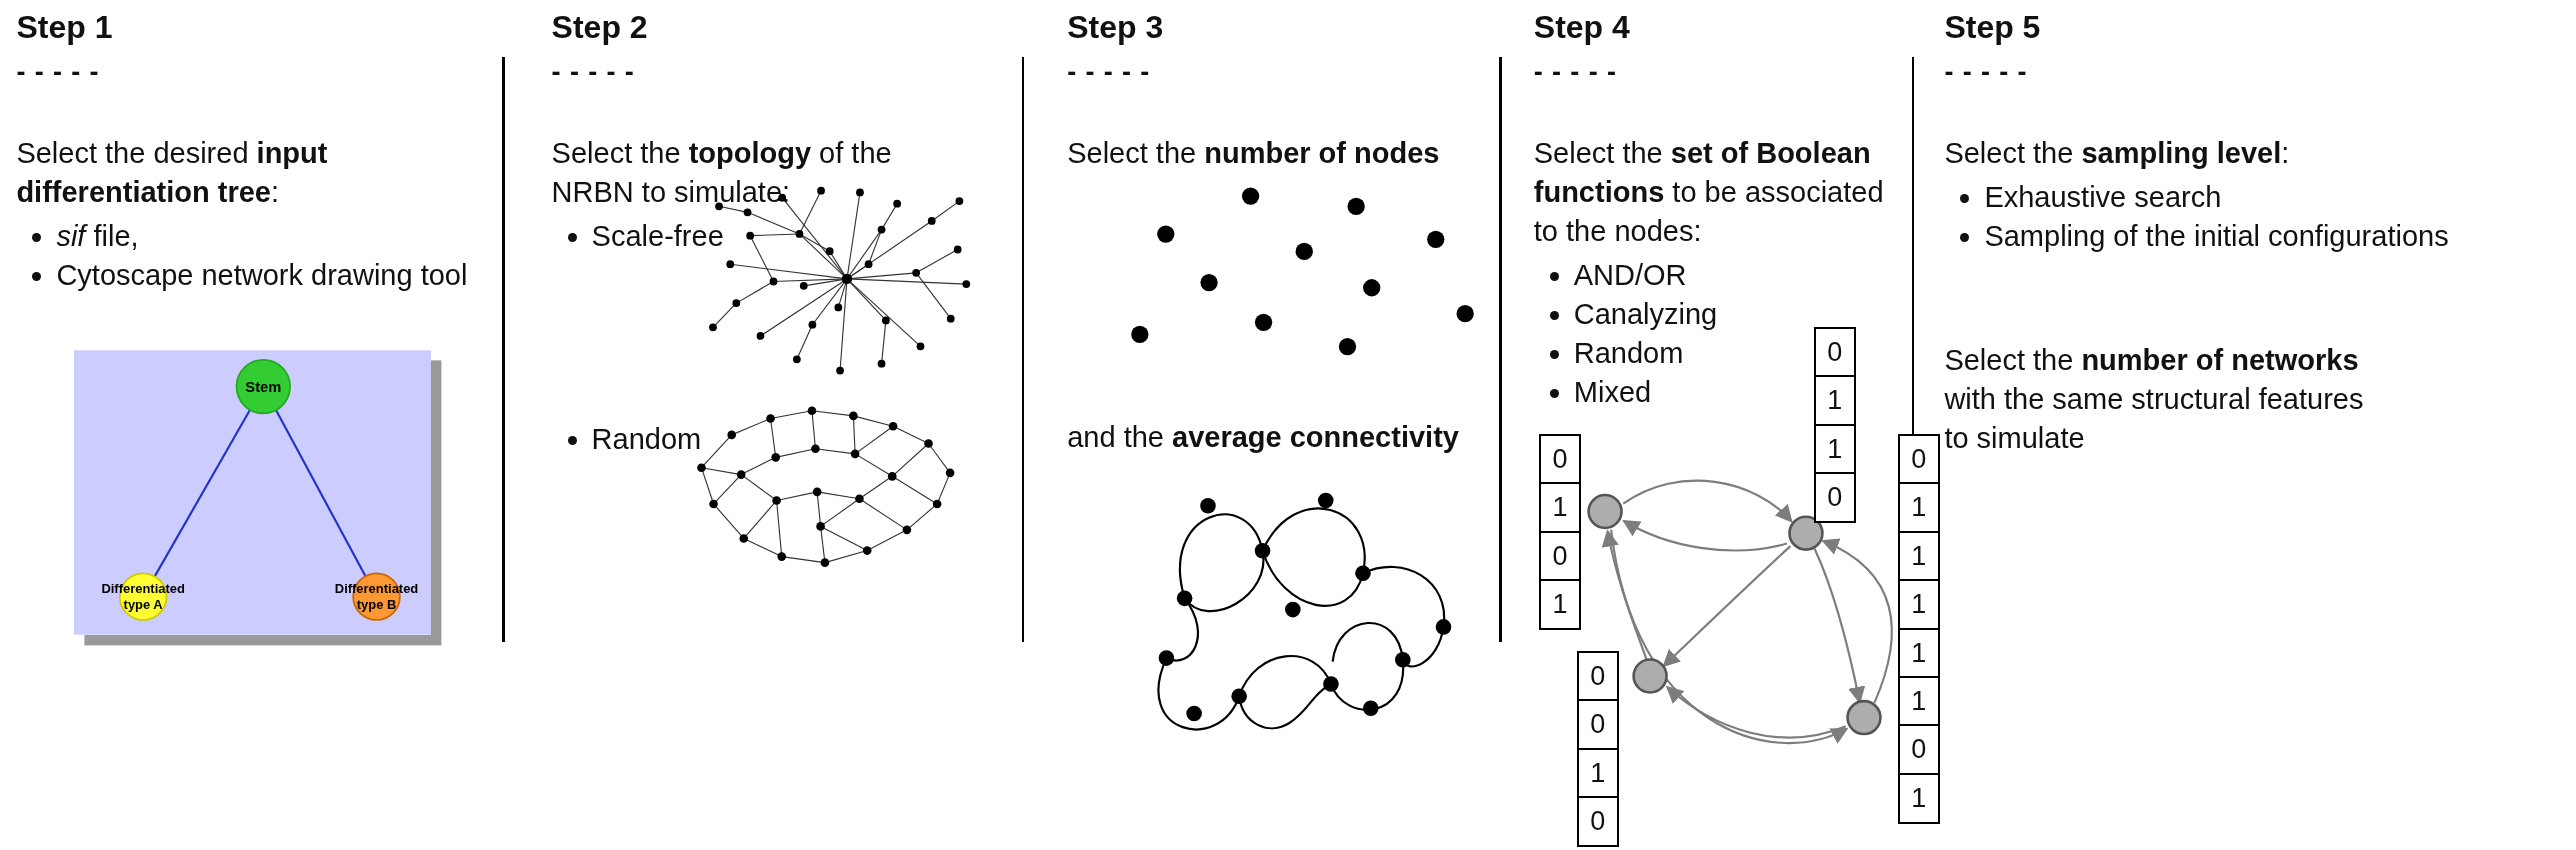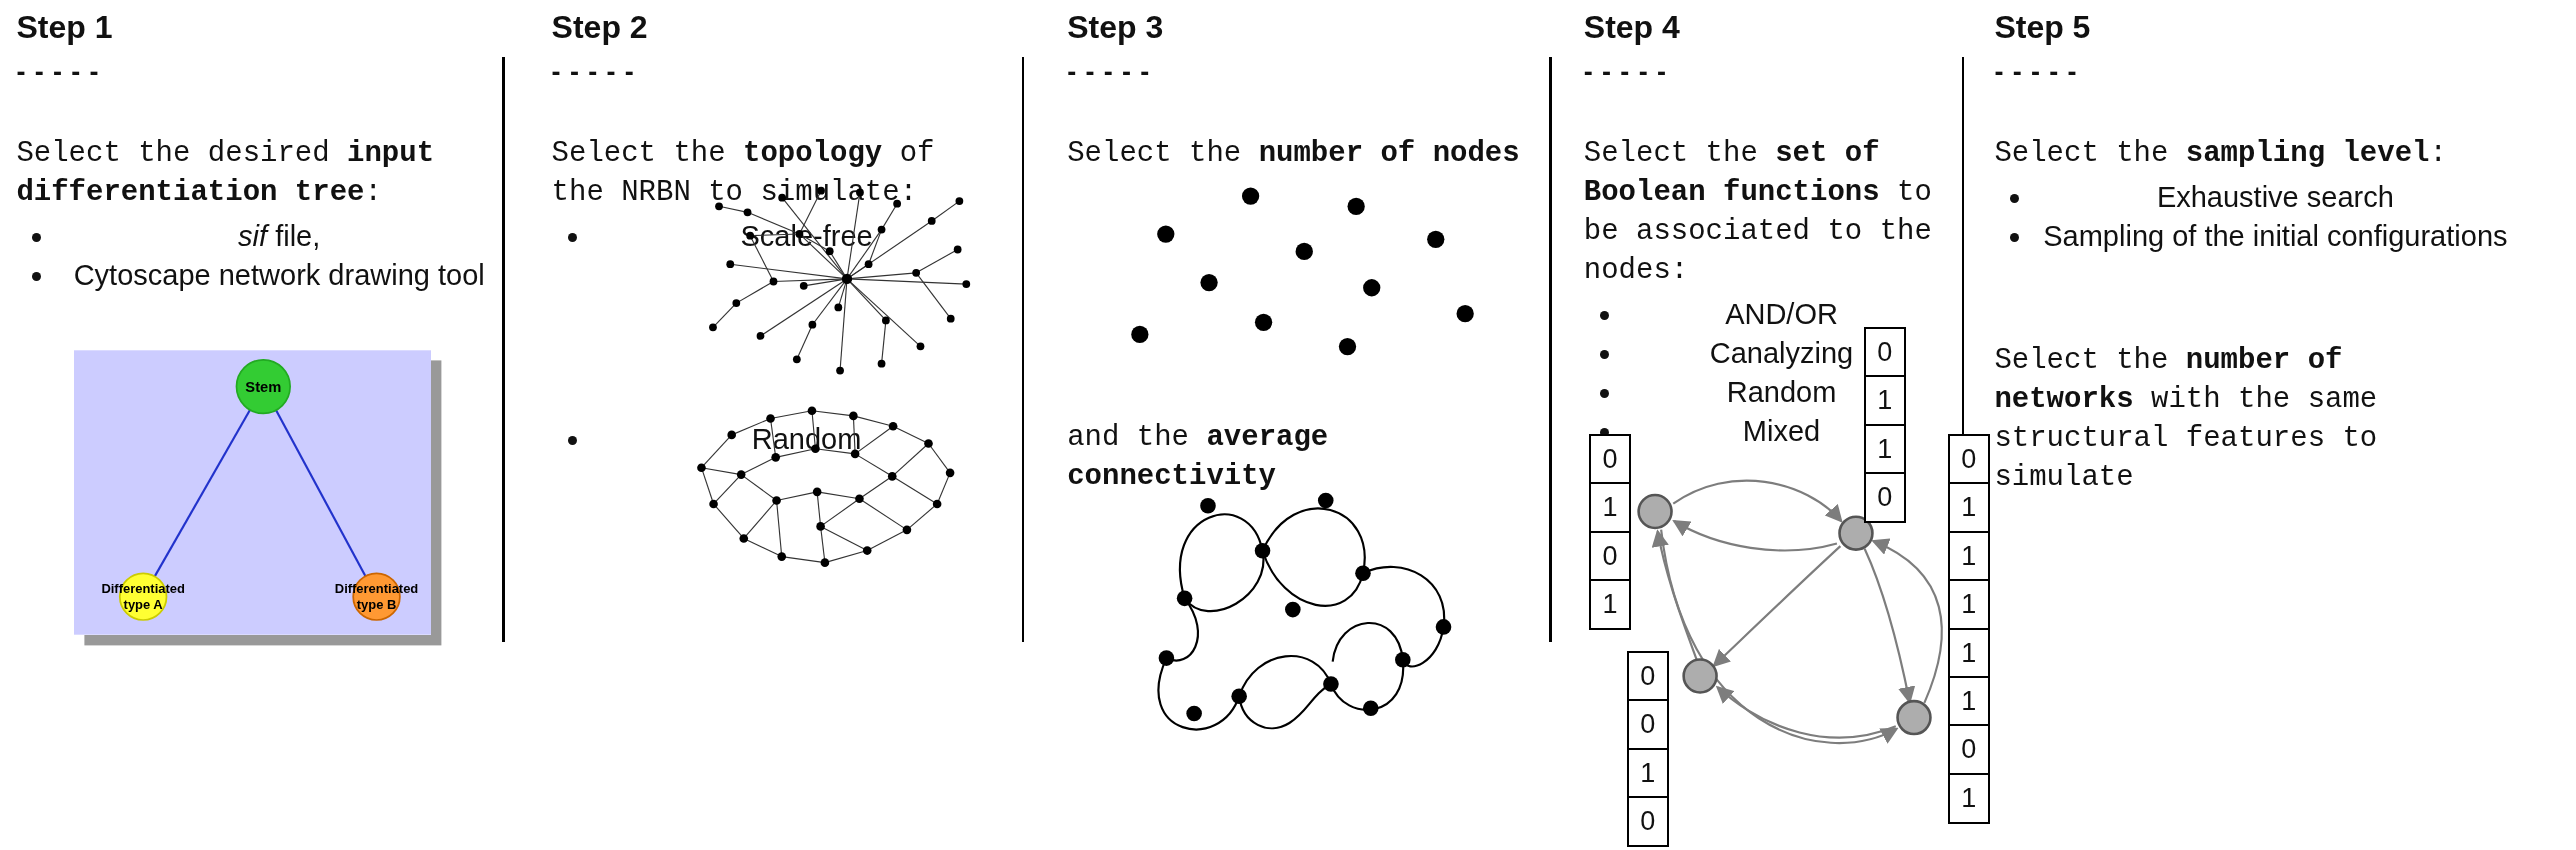--- a/index.html
+++ b/index.html
@@ -1,28 +1,28 @@
 <!DOCTYPE html>
 <html style="font-size:14px"><head>
 <meta charset="utf-8">
 <style>
   html,body{margin:0;padding:0;background:#ffffff;}
   body{width:2576px;height:851px;font-family:"Liberation Sans",sans-serif;color:#111;overflow:hidden;}
   .figure{position:relative;display:flex;width:2576px;height:851px;}
   .col{position:relative;box-sizing:border-box;flex:none;padding-top:10.4px;}
   .col1{width:502px;padding-left:16.4px;}
   .col2{width:517px;padding-left:47px;}
-  .col3{width:525px;padding-left:43px;padding-right:22.5px;}
+  .col3{width:475px;padding-left:43px;padding-right:22.5px;}
   .col4{width:410px;padding-left:32px;padding-right:22.5px;}
   .col5{width:576px;padding-left:30px;padding-right:24px;}
   .divider{flex:none;width:2.6px;background:#000;height:585px;margin-top:57px;}
   .step-title{font-size:32px;font-weight:bold;line-height:1.1;margin:0 0 12px 0;}
   .dashes{font-size:27px;font-weight:bold;line-height:1.05;margin:0 0 48px 0;letter-spacing:0.9px;}
-  .body-text{font-size:29px;line-height:39px;margin:0;font-family:Liberation Mono, monospace;}
-  .bullets{margin:5.2px 0 0 0;padding-left:40px;font-size:29px;line-height:39px;text-align:center;}
+  .body-text{font-size:29px;line-height:39px;margin:0;}
+  .bullets{margin:5.2px 0 0 0;padding-left:40px;font-size:29px;line-height:39px;}
   .bullets li{margin:0;}
   .col2 .bullets li:first-child{margin-bottom:164px;}
   .conn-text{margin-top:245px;}
   .networks-text{margin-top:85px;max-width:437px;}
   .step2-intro{max-width:415px;}
   .step5-networks-wrap{max-width:407px;}
   .gfx{position:absolute;}
   .tree-box{left:74px;top:350px;width:357px;height:285px;box-shadow:10.4px 10.4px 0 #999;}
   .sf-net{left:195px;top:182px;width:281px;height:199px;}
   .rnd-net{left:170px;top:390px;width:305px;height:202px;}

